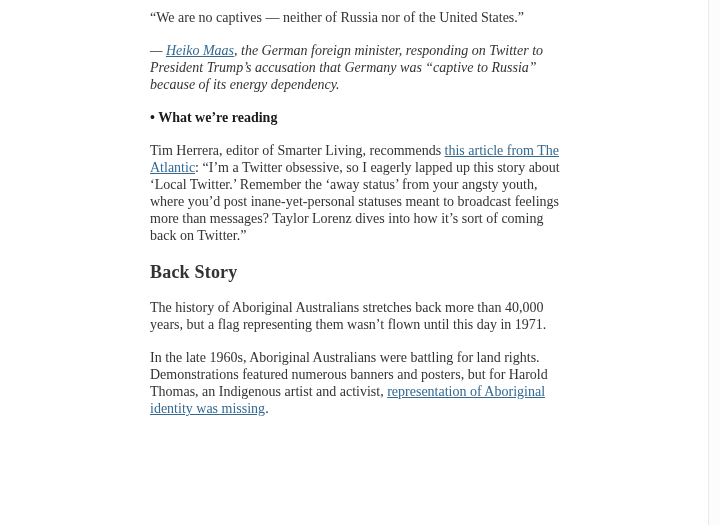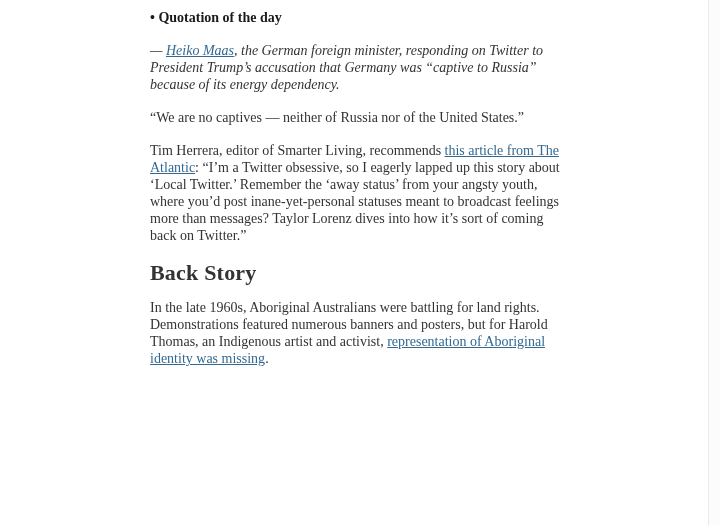--- a/index.html
+++ b/index.html
@@ -30,21 +30,21 @@
   .section-header {
     margin: 0 0 16px 0;
     font-weight: bold;
     color: #1a1a1a;
   }
   .italic-para {
     font-style: italic;
   }
   .back-story-heading {
     margin: 6px 0 14px 0;
-    font-size: 22px;
+    font-size: 18px;
     line-height: 25px;
     font-weight: bold;
     color: #333333;
     letter-spacing: 0.2px;
   }
   a.inline-link {
     color: #326891;
     text-decoration: underline;
     cursor: pointer;
   }
@@ -55,21 +55,22 @@
     width: 11px;
     height: 525px;
     background: #fcfcfc;
     border-left: 1px solid #e9e9e9;
   }
 </style>
 </head>
 <body>
 
 <main class="content-column">
-    <p class="para section-header">• Quotation of the day</p>
+    <p class="para"><span>“We are no captives — neither of Russia nor of the United States.”</span></p>
     <p class="para italic-para"><span>— </span><a class="inline-link">Heiko Maas</a><span>, the German foreign minister, responding on Twitter to President Trump’s accusation that Germany was “captive to Russia” because of its energy dependency.</span></p>
-    <p class="para"><span>“We are no captives — neither of Russia nor of the United States.”</span></p>
+    <p class="para section-header">• What we’re reading</p>
     <p class="para"><span>Tim Herrera, editor of Smarter Living, recommends </span><a class="inline-link">this article from The Atlantic</a><span>: “I’m a Twitter obsessive, so I eagerly lapped up this story about ‘Local Twitter.’ Remember the ‘away status’ from your angsty youth, where you’d post inane-yet-personal statuses meant to broadcast feelings more than messages? Taylor Lorenz dives into how it’s sort of coming back on Twitter.”</span></p>
     <h2 class="back-story-heading">Back Story</h2>
+    <p class="para"><span>The history of Aboriginal Australians stretches back more than 40,000 years, but a flag representing them wasn’t flown until this day in 1971.</span></p>
     <p class="para"><span>In the late 1960s, Aboriginal Australians were battling for land rights. Demonstrations featured numerous banners and posters, but for Harold Thomas, an Indigenous artist and activist, </span><a class="inline-link">representation of Aboriginal identity was missing</a><span>.</span></p>
   </main>
 
 <div class="scroll-track"></div>
 
 </body></html>

